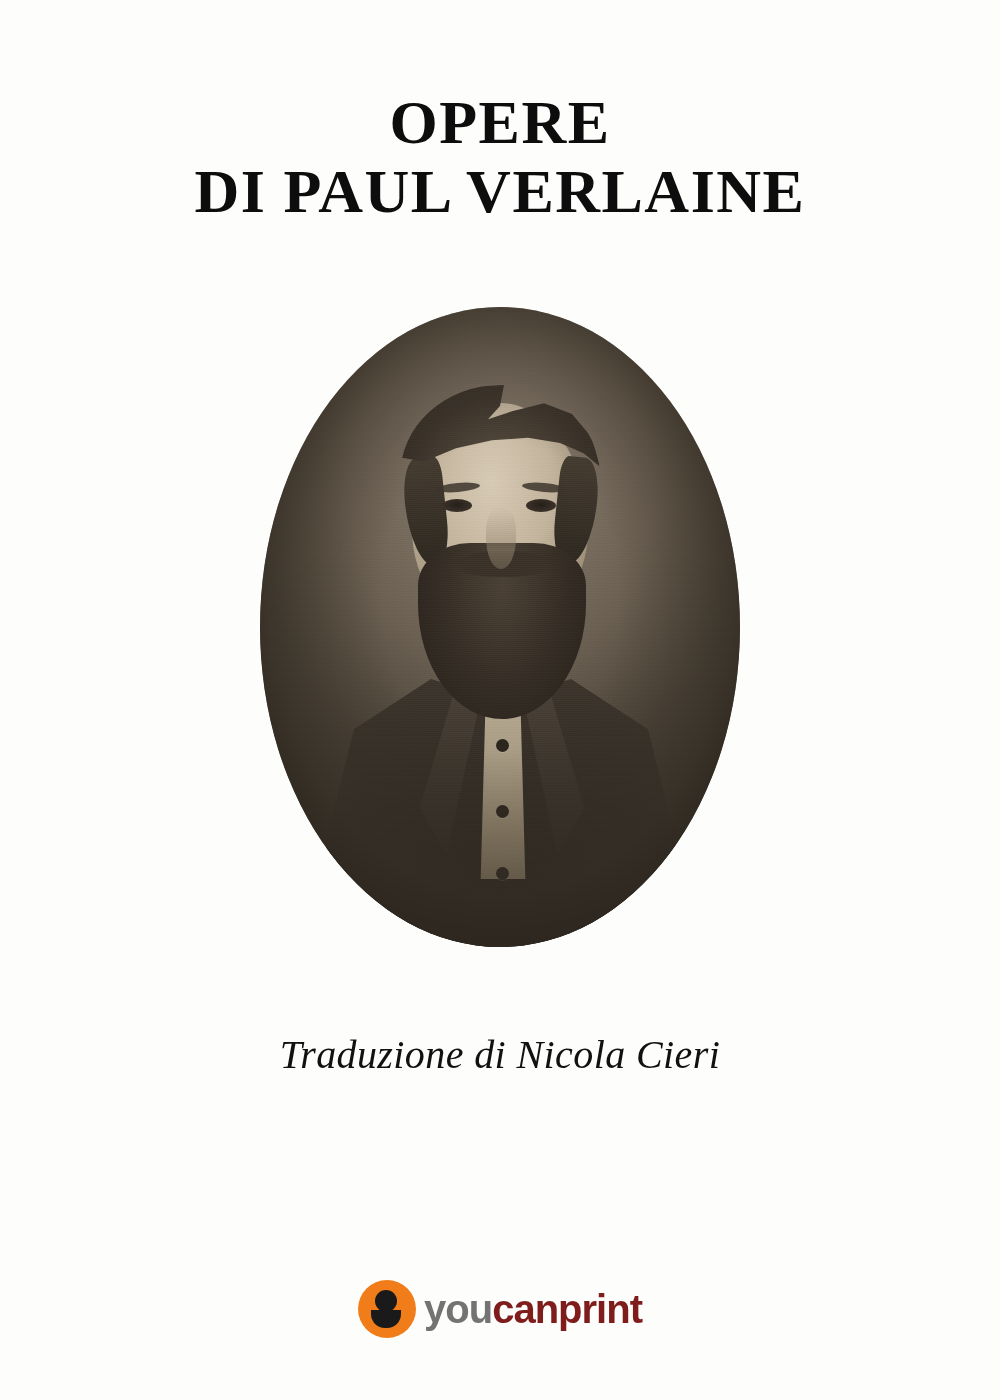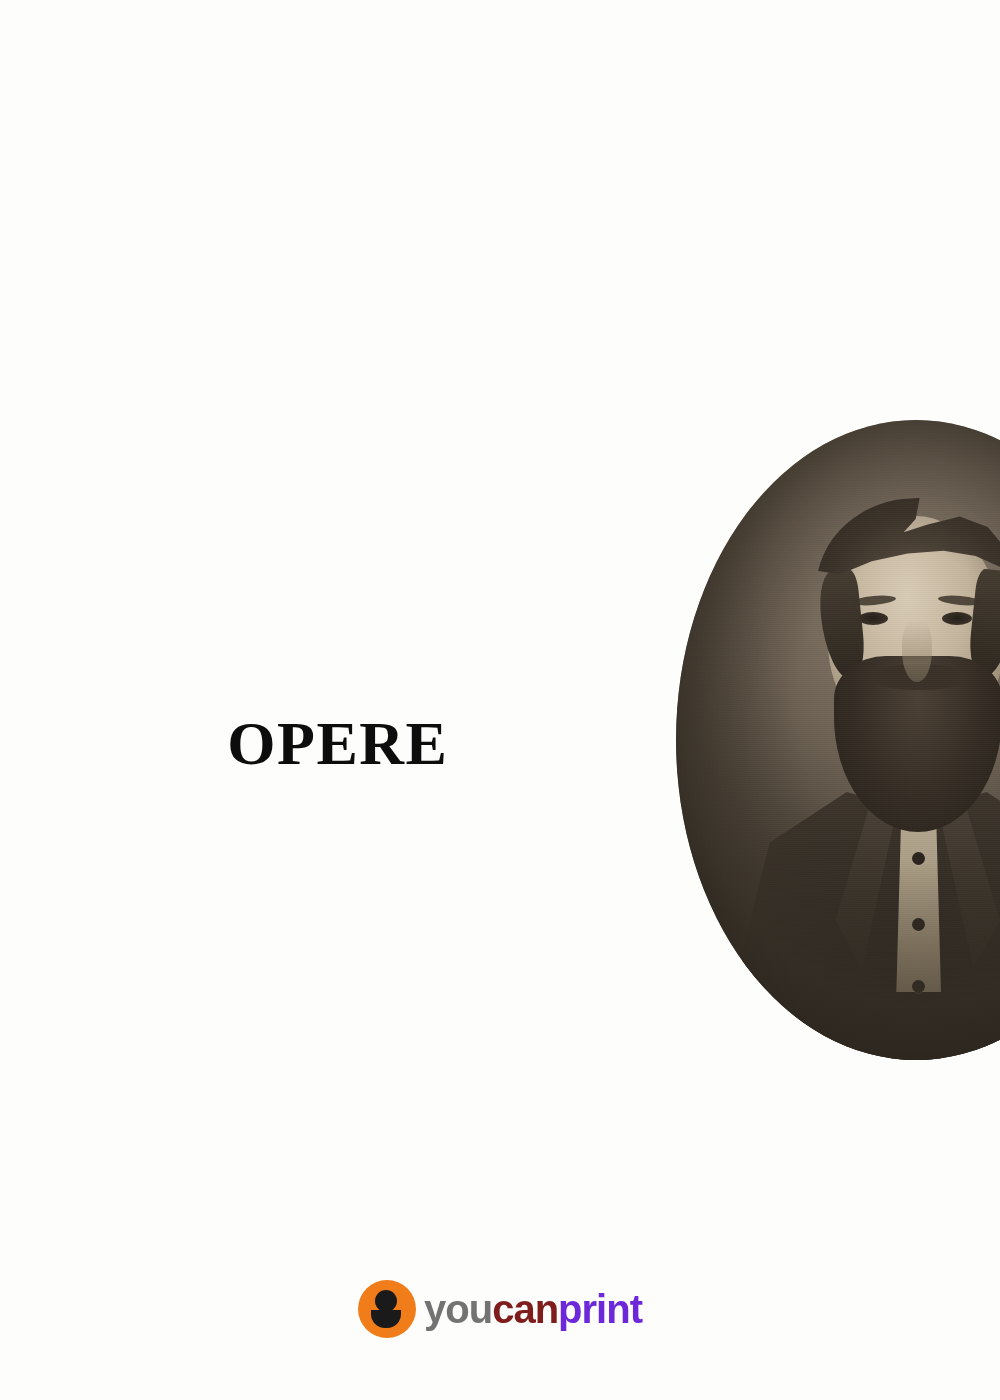--- a/index.html
+++ b/index.html
@@ -12,21 +12,21 @@
     height: 1400px;
     font-family: "Liberation Serif", serif;
     position: relative;
     overflow: hidden;
   }
   .cover {
     position: absolute;
     inset: 0;
     background: #fdfdfb;
     display: flex;
-    flex-direction: row;
+    flex-direction: column;
     align-items: center;
   }
   
   .title-block {
     margin-top: 88px;
     width: 100%;
     text-align: center;
     line-height: 1.12;
   }
   .title-line {
@@ -244,29 +244,30 @@
   }
   .logo-text {
     font-family: "Liberation Sans", sans-serif;
     font-weight: bold;
     font-size: 40px;
     letter-spacing: -1px;
     line-height: 1;
   }
   .logo-you { color: #737373; }
   .logo-can { color: #7f1d1d; }
-  .logo-print { color: #6d28d9; }
+  .logo-print { color: #7f1d1d; }
 </style>
 </head>
 <body>
 
 <div class="cover">
 
   <div class="title-block">
     <span class="title-line">OPERE</span>
+    <span class="title-line">DI PAUL VERLAINE</span>
   </div>
 
   <div class="portrait-wrap">
     <div class="portrait-oval">
       <div class="torso"></div>
       <div class="shirt-front"></div>
       <div class="lapel-l"></div>
       <div class="lapel-r"></div>
       <div class="btn1"></div>
       <div class="btn2"></div>
@@ -283,19 +284,20 @@
       <div class="brow-l"></div>
       <div class="brow-r"></div>
       <div class="eye-l"></div>
       <div class="eye-r"></div>
       <div class="hair"></div>
       <div class="paper-grain"></div>
       <div class="vignette"></div>
     </div>
   </div>
 
+  <div class="translator">Traduzione di Nicola Cieri</div>
 
   <div class="logo-row">
     <span class="logo-mark"></span>
     <span class="logo-text"><span class="logo-you">you</span><span class="logo-can">can</span><span class="logo-print">print</span></span>
   </div>
 
 </div>
 
 </body></html>

